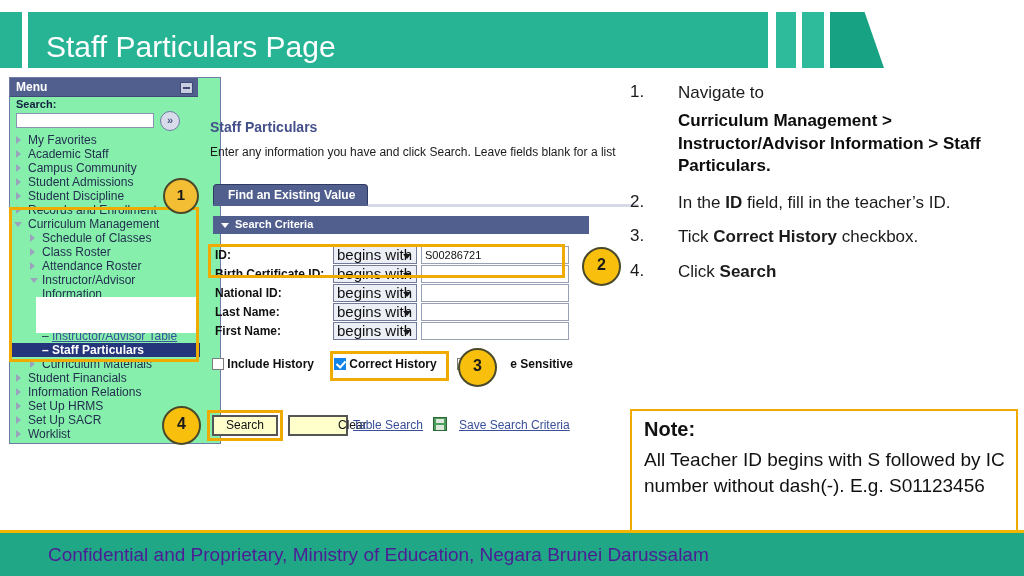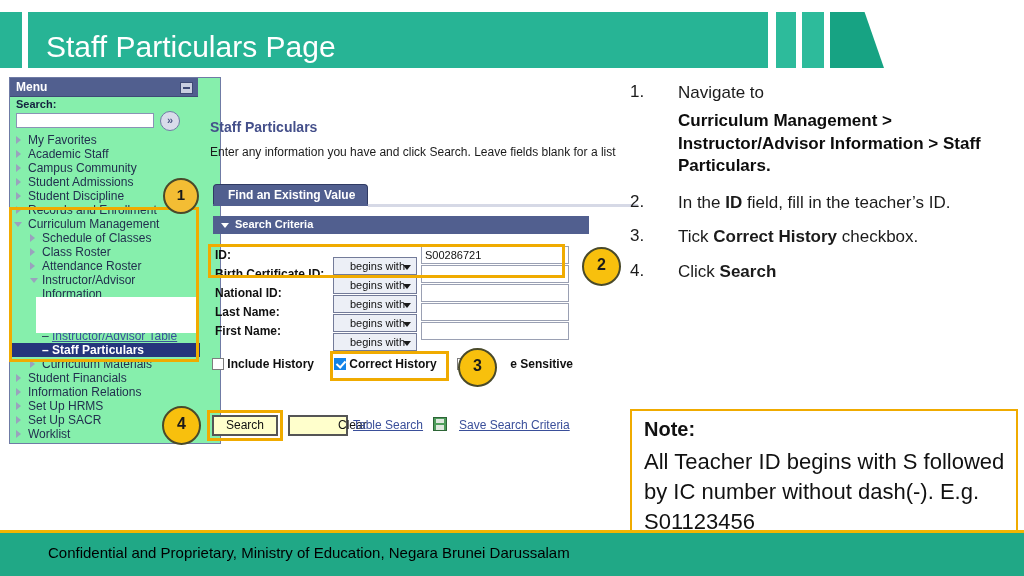--- a/index.html
+++ b/index.html
@@ -78,22 +78,22 @@
   }
   .footer-rule {
     position: absolute;
     left: 0; bottom: 43px;
     width: 1024px; height: 3px;
     background: #f3b500;
   }
   .footer-text {
     position: absolute;
     left: 48px; top: 11px;
-    font-size: 15px;
-    color: #000000;
+    font-size: 19px;
+    color: #4c1d95;
     white-space: nowrap;
   }
 
   
   .menu-panel {
     position: absolute;
     left: 9px; top: 77px;
     width: 212px; height: 367px;
     background: #86efac;
     border: 1px solid #6f7ba5;
@@ -304,28 +304,28 @@
   .row .lbl {
     position: absolute;
     left: 2px; top: 2px;
     font-size: 12px;
     font-weight: bold;
     color: #101010;
     white-space: nowrap;
   }
   .sel-op {
     position: absolute;
-    left: 120px; top: 11px;
+    left: 120px; top: 0px;
     width: 84px; height: 18px;
     background: #eceff6;
     border: 1px solid #737b99;
     box-sizing: border-box;
-    font-size: 11px;
+    font-size: 15px;
     color: #111;
-    padding-left: 16px;
+    padding-left: 3px;
     line-height: 16px;
   }
   .sel-op .cv {
     position: absolute;
     right: 5px; top: 7px;
     width: 0; height: 0;
     border-left: 4px solid transparent;
     border-right: 4px solid transparent;
     border-top: 5px solid #1a1a1a;
   }
@@ -508,21 +508,21 @@
     position: absolute;
     left: 12px; top: 7px;
     font-size: 20px;
     font-weight: bold;
     color: #111;
   }
   .note-body {
     position: absolute;
     left: 12px; top: 36px;
     width: 362px;
-    font-size: 22px;
+    font-size: 19px;
     color: #111;
     line-height: 1.36;
   }
 </style>
 </head>
 <body>
 
 <div class="slide">
 
   <div class="header-band">

